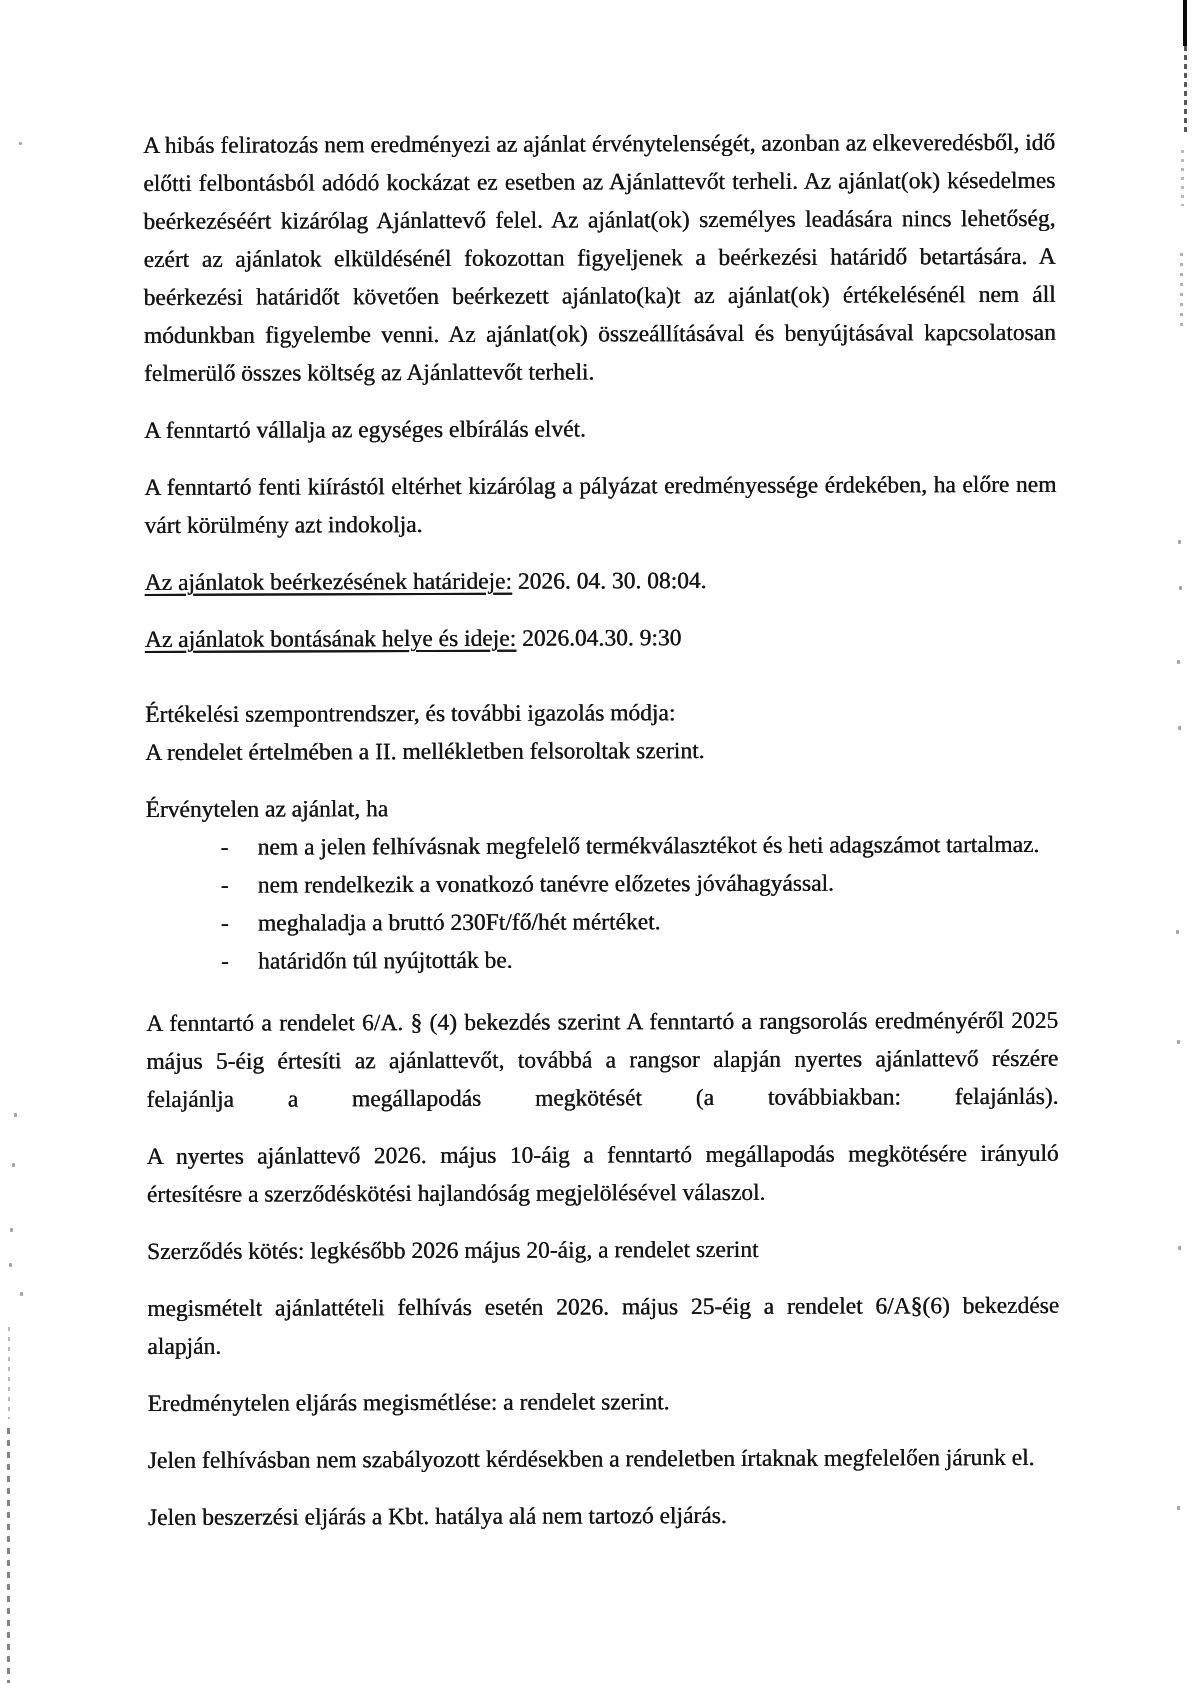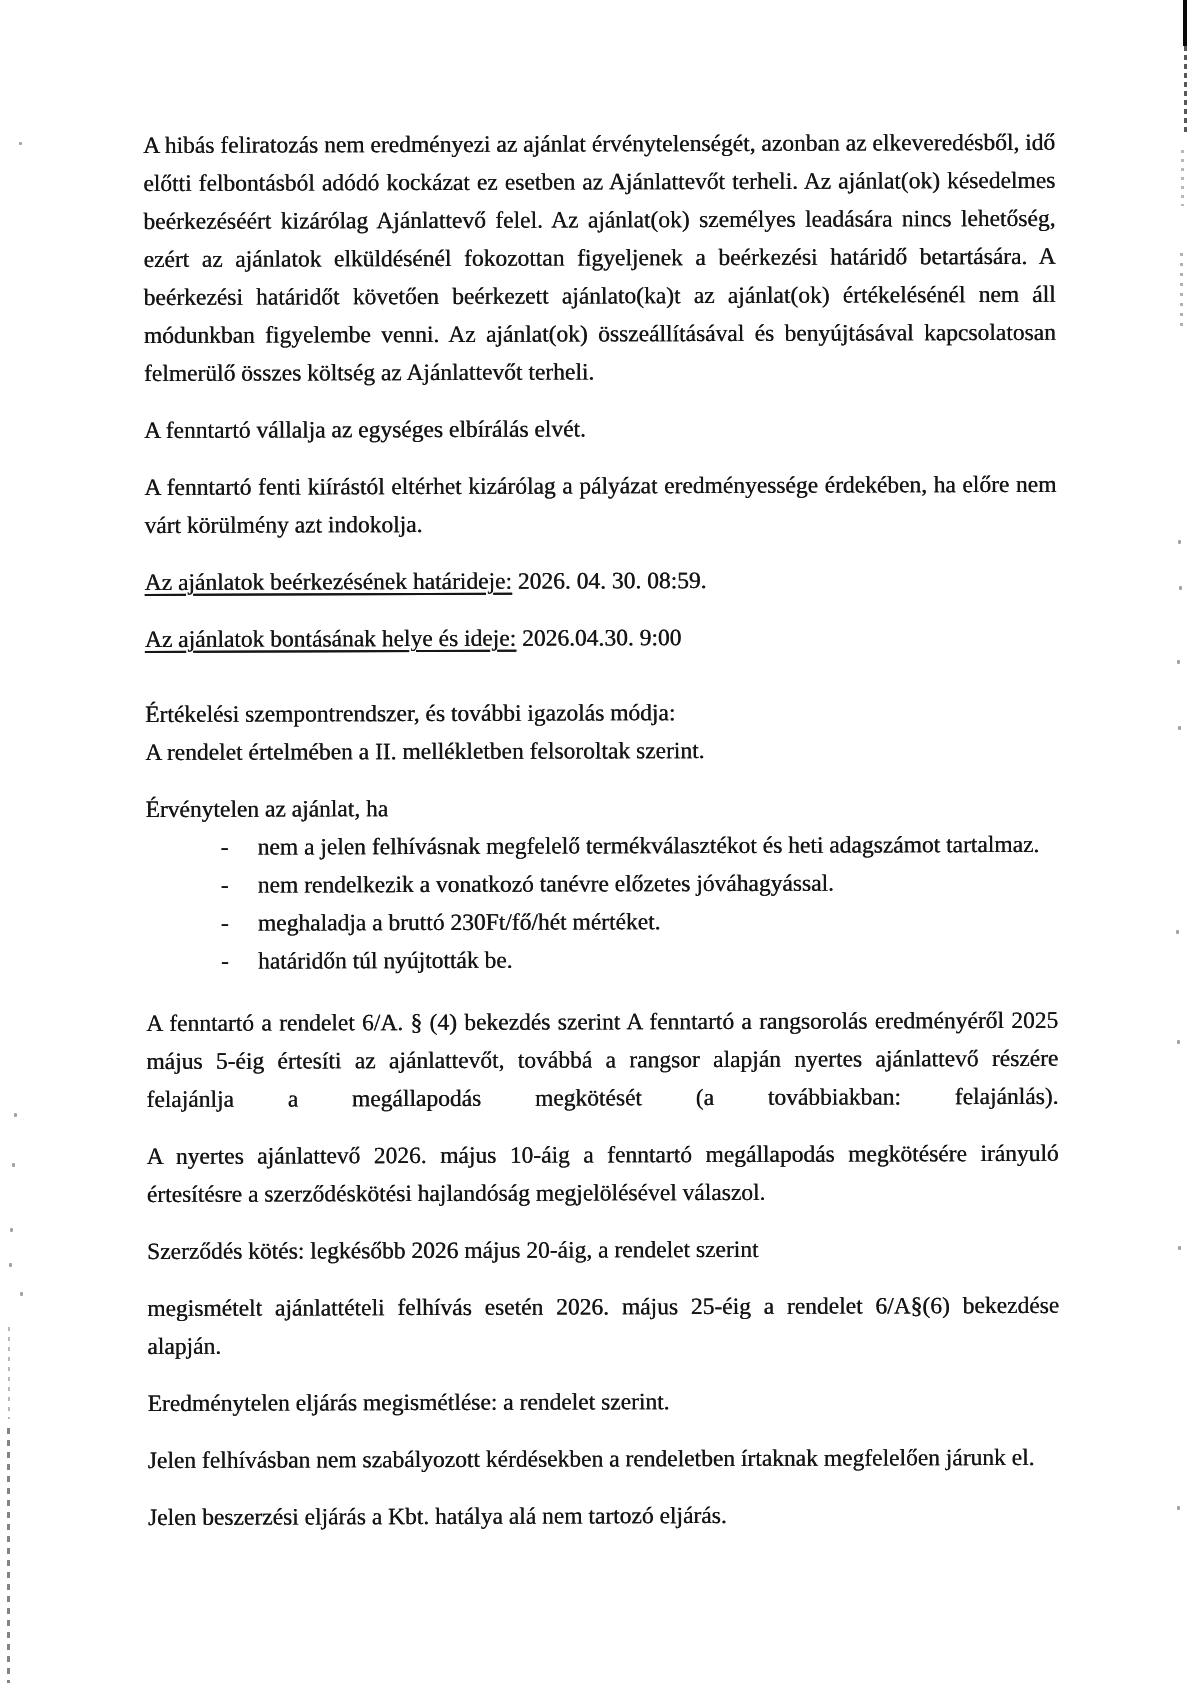--- a/index.html
+++ b/index.html
@@ -105,23 +105,23 @@
 <div class="artifact speck s14"></div>
 
 <div class="page-content">
 
   <p class="para">A hibás feliratozás nem eredményezi az ajánlat érvénytelenségét, azonban az elkeveredésből, idő előtti felbontásból adódó kockázat ez esetben az Ajánlattevőt terheli. Az ajánlat(ok) késedelmes beérkezéséért kizárólag Ajánlattevő felel. Az ajánlat(ok) személyes leadására nincs lehetőség, ezért az ajánlatok elküldésénél fokozottan figyeljenek a beérkezési határidő betartására. A beérkezési határidőt követően beérkezett ajánlato(ka)t az ajánlat(ok) értékelésénél nem áll módunkban figyelembe venni. Az ajánlat(ok) összeállításával és benyújtásával kapcsolatosan felmerülő összes költség az Ajánlattevőt terheli.</p>
 
   <p class="para">A fenntartó vállalja az egységes elbírálás elvét.</p>
 
   <p class="para">A fenntartó fenti kiírástól eltérhet kizárólag a pályázat eredményessége érdekében, ha előre nem várt körülmény azt indokolja.</p>
 
-  <p class="para"><span class="underlined">Az ajánlatok beérkezésének határideje:</span><span> 2026. 04. 30. 08:59.</span></p>
+  <p class="para"><span class="underlined">Az ajánlatok beérkezésének határideje:</span><span> 2026. 04. 30. 08:04.</span></p>
 
-  <p class="para gap-lg"><span class="underlined">Az ajánlatok bontásának helye és ideje:</span><span> 2026.04.30. 9:00</span></p>
+  <p class="para gap-lg"><span class="underlined">Az ajánlatok bontásának helye és ideje:</span><span> 2026.04.30. 9:30</span></p>
 
   <p class="para no-gap">Értékelési szempontrendszer, és további igazolás módja:</p>
   <p class="para">A rendelet értelmében a II. mellékletben felsoroltak szerint.</p>
 
   <p class="para no-gap">Érvénytelen az ajánlat, ha</p>
 
   <div class="bullet-list">
     <div class="bullet-item">
       <span class="bullet-dash">-</span>
       <span class="bullet-text">nem a jelen felhívásnak megfelelő termékválasztékot és heti adagszámot tartalmaz.</span>

